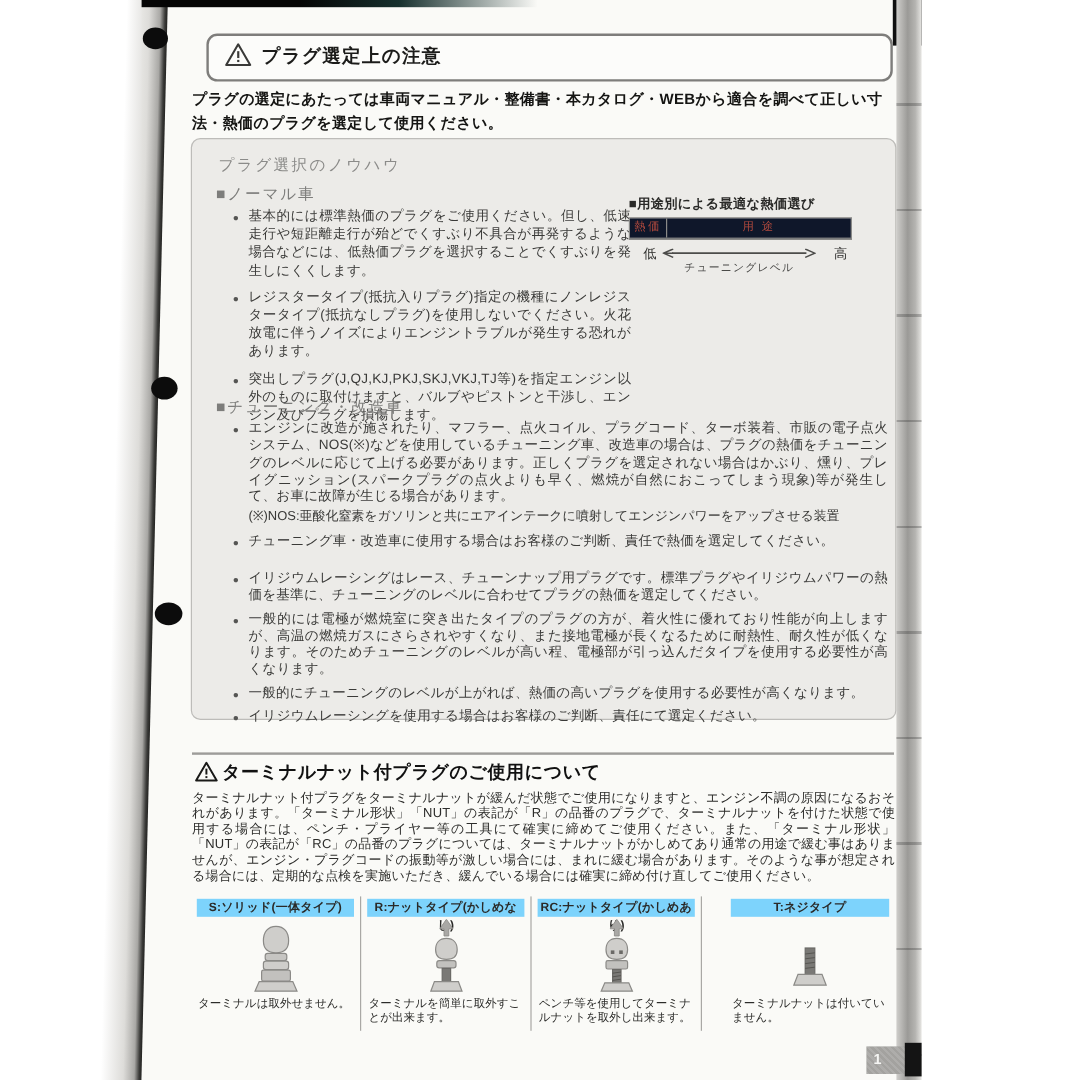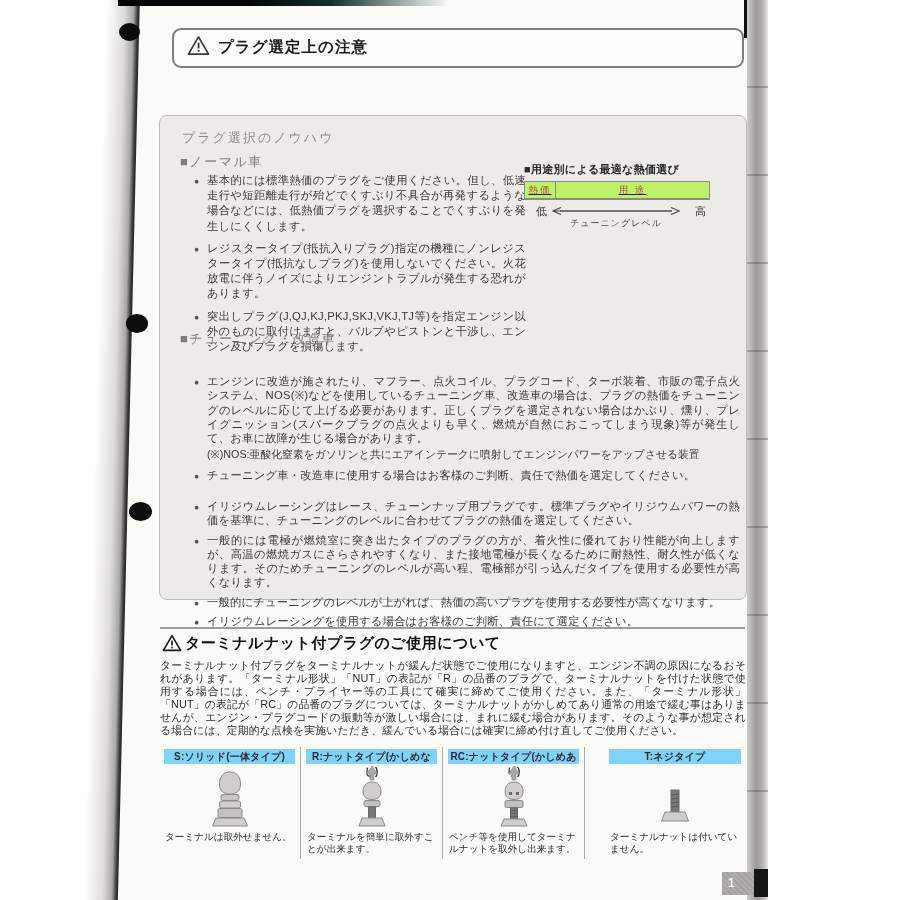--- a/index.html
+++ b/index.html
@@ -35,28 +35,28 @@
   .graybox{position:absolute;left:159px;top:115px;width:586px;height:483px;background:#ecebe8;
         border:1px solid #bdbcb9;border-radius:8px;}
   .kh-title{position:absolute;left:22px;top:13px;font-size:13px;color:#8b8b89;letter-spacing:2px;}
   .sec-head{position:absolute;font-size:13px;color:#7d7d7b;letter-spacing:1.5px;}
   .blist{position:absolute;}
   .bullet{position:relative;padding-left:13px;font-size:11.3px;line-height:15.2px;color:#3a3a38;
         margin-bottom:7px;letter-spacing:.2px;text-align:justify;}
   .bullet:before{content:"●";position:absolute;left:0;top:1px;font-size:8.5px;color:#555553;}
   .note{font-size:10.8px;line-height:13px;color:#3a3a38;margin:-2px 0 7px 13px;}
   .blist.narrow{width:332px;}
-  .blist.wide{width:546px;margin-top:24px;}
+  .blist.wide{width:546px;}
   .blist.wide .bullet{line-height:14.3px;margin-bottom:5px;}
 
   
   .chart{position:absolute;left:364px;top:46px;width:190px;}
   .chart-title{font-size:11px;font-weight:bold;color:#2a2a28;margin-bottom:4px;letter-spacing:.3px;}
   .ctable{position:relative;width:184px;border:1px solid #8a8a88;background:#fff;}
-  .chead{display:flex;height:16px;background:#bef264;border-bottom:1px solid #8a8a88;text-decoration:underline;}
+  .chead{display:flex;height:16px;background:#0f172a;border-bottom:1px solid #8a8a88;}
   .chead div{font-size:9.5px;color:#b24a3e;text-align:center;line-height:16px;letter-spacing:2px;}
   .chead .cl{width:30px;border-right:1px solid #8a8a88;}
   .chead .cr{flex:1;}
   .cbody{position:relative;height:80px;}
   .band{position:absolute;left:30px;top:0;right:0;bottom:0;
         background:linear-gradient(115deg,#706f6d 0%,#7e7d7b 28%,#f3f2ef 50%,#8d8c8a 68%,#565553 100%);}
   .nums{position:absolute;left:0;top:0;width:30px;height:80px;border-right:1px solid #8a8a88;background:#f4f3f0;}
   .nums div{height:16px;line-height:16px;text-align:center;font-size:10px;color:#3a3a38;}
   .rowlines{position:absolute;inset:0;pointer-events:none;
         background:repeating-linear-gradient(to bottom,transparent 0 15px,rgba(70,70,68,.5) 15px 16px);}
@@ -105,20 +105,21 @@
   <div class="hole h2"></div>
   <div class="hole h3"></div>
 
   <div class="title-box"></div>
   <svg class="warn-tri" style="left:187px;top:35px;" width="23" height="21" viewBox="0 0 24 22">
     <path d="M12 2 L22.5 20 H1.5 Z" fill="none" stroke="#3a3a38" stroke-width="1.8" stroke-linejoin="round"></path>
     <rect x="11.1" y="8" width="1.9" height="6" fill="#3a3a38"></rect>
     <rect x="11.1" y="15.6" width="1.9" height="1.9" fill="#3a3a38"></rect>
   </svg>
   <div class="title-text">プラグ選定上の注意</div>
+  <div class="intro">プラグの選定にあたっては車両マニュアル・整備書・本カタログ・WEBから適合を調べて正しい寸法・熱価のプラグを選定して使用ください。</div>
 
   <div class="graybox">
     <div class="kh-title">プラグ選択のノウハウ</div>
 
     <div class="sec-head" style="left:20px;top:37px;">■ノーマル車</div>
     <div class="blist narrow" style="left:34px;top:57px;">
       <div class="bullet">基本的には標準熱価のプラグをご使用ください。但し、低速走行や短距離走行が殆どでくすぶり不具合が再発するような場合などには、低熱価プラグを選択することでくすぶりを発生しにくくします。</div>
       <div class="bullet">レジスタータイプ(抵抗入りプラグ)指定の機種にノンレジスタータイプ(抵抗なしプラグ)を使用しないでください。火花放電に伴うノイズによりエンジントラブルが発生する恐れがあります。</div>
       <div class="bullet">突出しプラグ(J,QJ,KJ,PKJ,SKJ,VKJ,TJ等)を指定エンジン以外のものに取付けますと、バルブやピストンと干渉し、エンジン及びプラグを損傷します。</div>
     </div>

